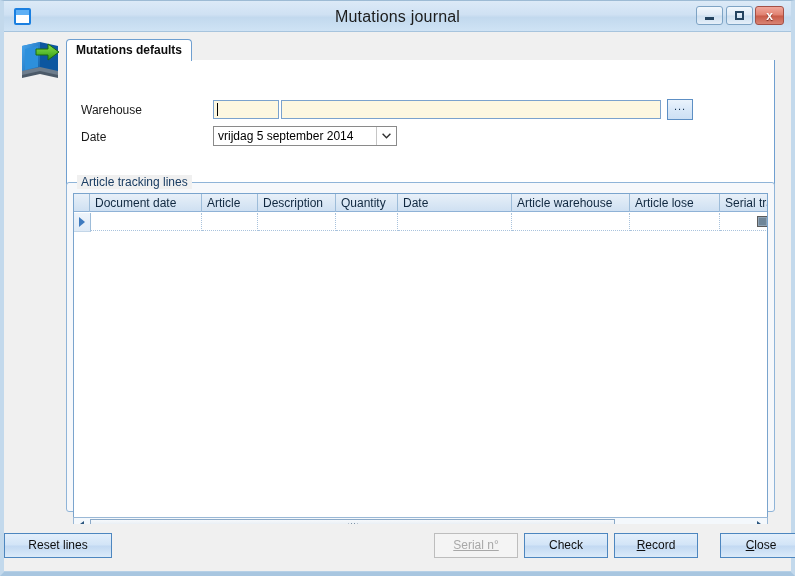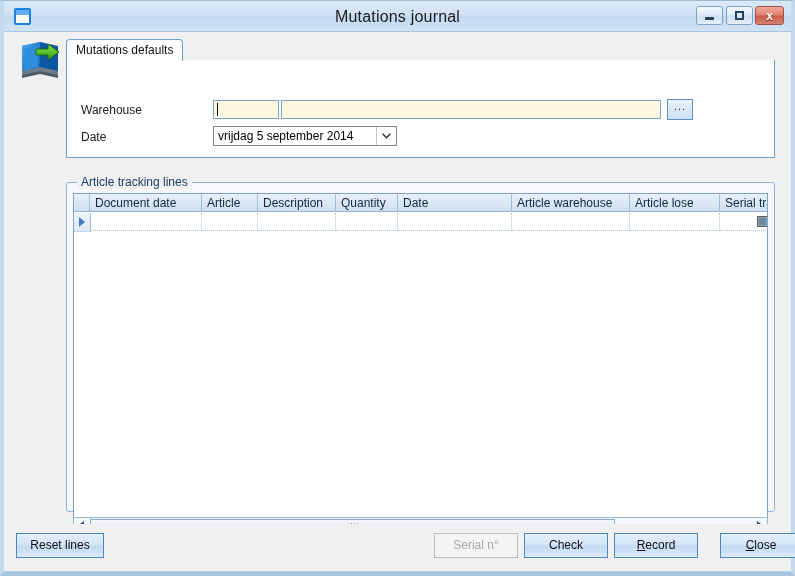--- a/index.html
+++ b/index.html
@@ -104,36 +104,36 @@
   }
   #tab-mutdef {
     position: absolute; left: 0; top: 0;
     height: 22px;
     padding: 3px 9px 0 9px;
     box-sizing: border-box;
     border: 1px solid #6f9fd0;
     border-bottom: none;
     border-radius: 4px 4px 0 0;
     background: #ffffff;
-    font-weight: normal;
+    font-weight: bold;
     font-size: 12px;
     color: #0d0d0d;
     cursor: pointer;
     z-index: 3;
   }
   #tab-underline {
     position: absolute; left: 0; right: 0; top: 21px;
     border-top: 1px solid #6f9fd0;
   }
 
   
   #defaults-panel {
     position: absolute;
     left: 62px; top: 28px; right: 16px;
-    height: 98px;
+    height: 132px;
     box-sizing: border-box;
     border: 1px solid #6f9fd0;
     border-top: none;
     background: #ffffff;
   }
   .field-label {
     position: absolute;
     font-size: 12px;
     color: #1a1a1a;
   }
@@ -348,22 +348,22 @@
     text-align: center;
     line-height: 23px;
     cursor: pointer;
   }
   .btn.disabled {
     border-color: #bdbdbd;
     background: #f4f4f4;
     color: #a8a8a8;
     cursor: default;
   }
-  #btn-reset  { left: 12px;  width: 88px; }
-  #btn-serial { left: 430px; width: 84px; }
+  #btn-reset  { left: 0;  width: 108px; }
+  #btn-serial { left: 430px; width: 84px; text-decoration: underline; }
   #btn-check  { left: 520px; width: 84px; }
   #btn-record { left: 610px; width: 84px; }
   #btn-close2 { left: 716px; width: 82px; }
   .accel { text-decoration: underline; }
 
   #bottom-strip {
     position: absolute; left: 0; right: 0; bottom: 0; height: 1px;
     background: #b6d0e6;
   }
 </style>

